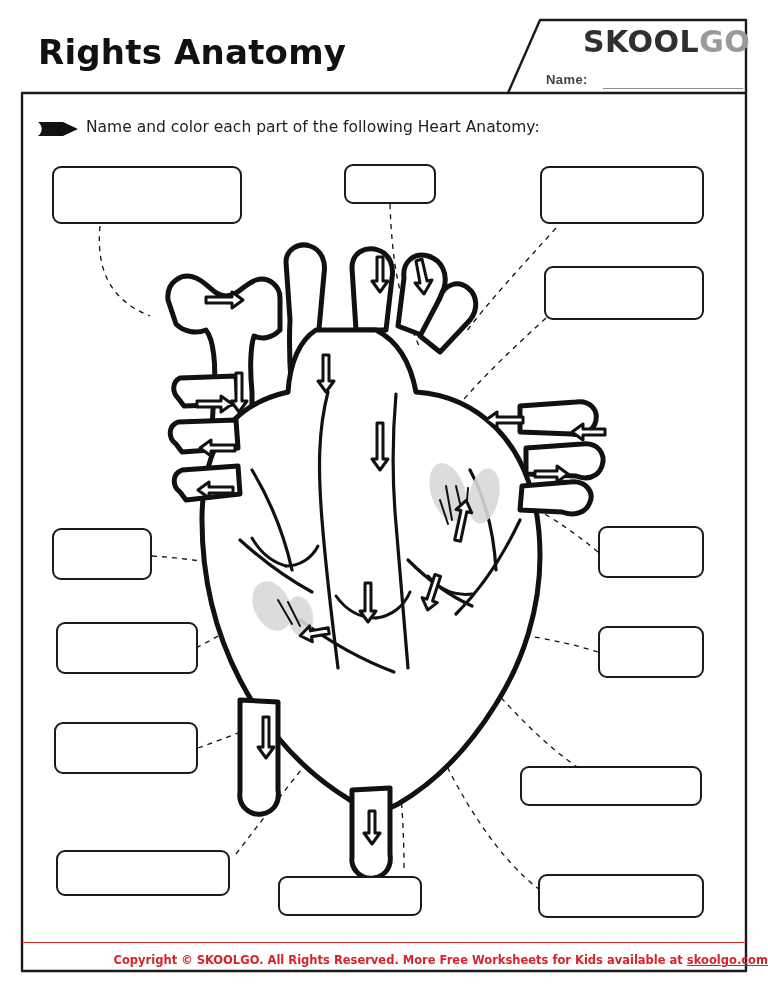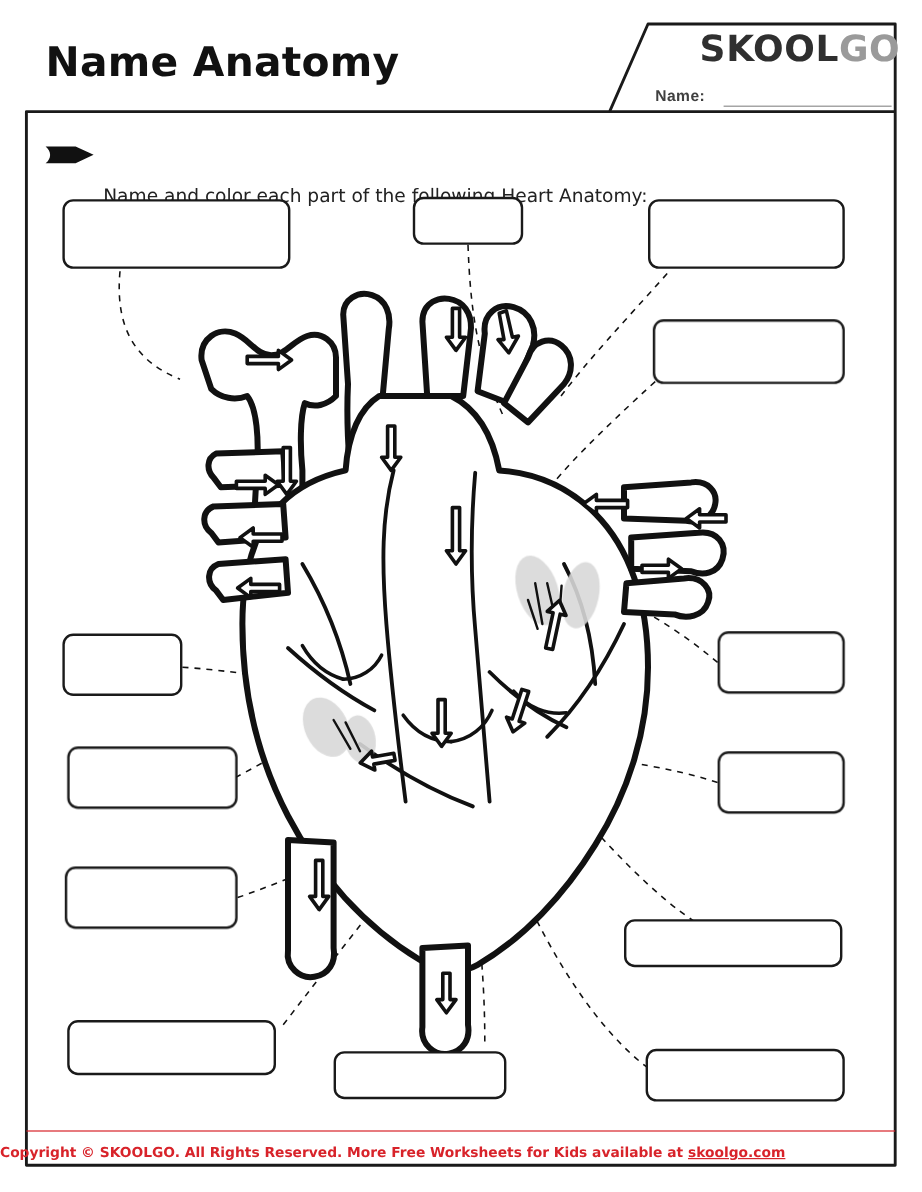--- a/index.html
+++ b/index.html
@@ -80,21 +80,20 @@
     width: 42px;
     height: 22px;
   }
   .instruction {
     position: absolute;
     left: 86px;
     top: 118px;
     font-size: 15.5px;
     color: #222;
     font-family: "DejaVu Sans", sans-serif;
-    margin-top: 36px;
   }
 
   
   .ansbox {
     position: absolute;
     border: 2px solid #1a1a1a;
     border-radius: 9px;
     background: #fff;
     box-sizing: border-box;
   }
@@ -106,21 +105,21 @@
     right: 22px;
     bottom: 50px;
     height: 1.5px;
     background: #d8232a;
   }
   .footer-text {
     position: absolute;
     left: 0;
     right: 0;
     bottom: 26px;
-    text-align: left;
+    text-align: right;
     font-size: 11.5px;
     font-weight: bold;
     color: #d8232a;
     font-family: "DejaVu Sans", sans-serif;
   }
   .footer-text a {
     color: #d8232a;
     text-decoration: underline;
   }
 
@@ -133,21 +132,21 @@
 </head>
 <body>
 
 <div class="page">
 
   <svg class="art" width="768" height="993" viewBox="0 0 768 993">
     <path d="M22,93 L22,971 L746,971 L746,93 L746,20 L540,20 L508,93 Z" fill="none" stroke="#1a1a1a" stroke-width="2.4" stroke-linejoin="round"></path>
     <line x1="508" y1="93" x2="746" y2="93" stroke="#1a1a1a" stroke-width="2.4"></line>
   </svg>
 
-  <div class="title">Name Anatomy</div>
+  <div class="title">Rights Anatomy</div>
 
   <div class="brand-box">
     <div class="brand-logo">
       <span class="skool">SKOOL</span><span class="go">GO</span>
     </div>
     <div class="name-label">Name:</div>
     <div class="name-line"></div>
   </div>
 
   <svg class="arrow-bullet" viewBox="0 0 42 22">

